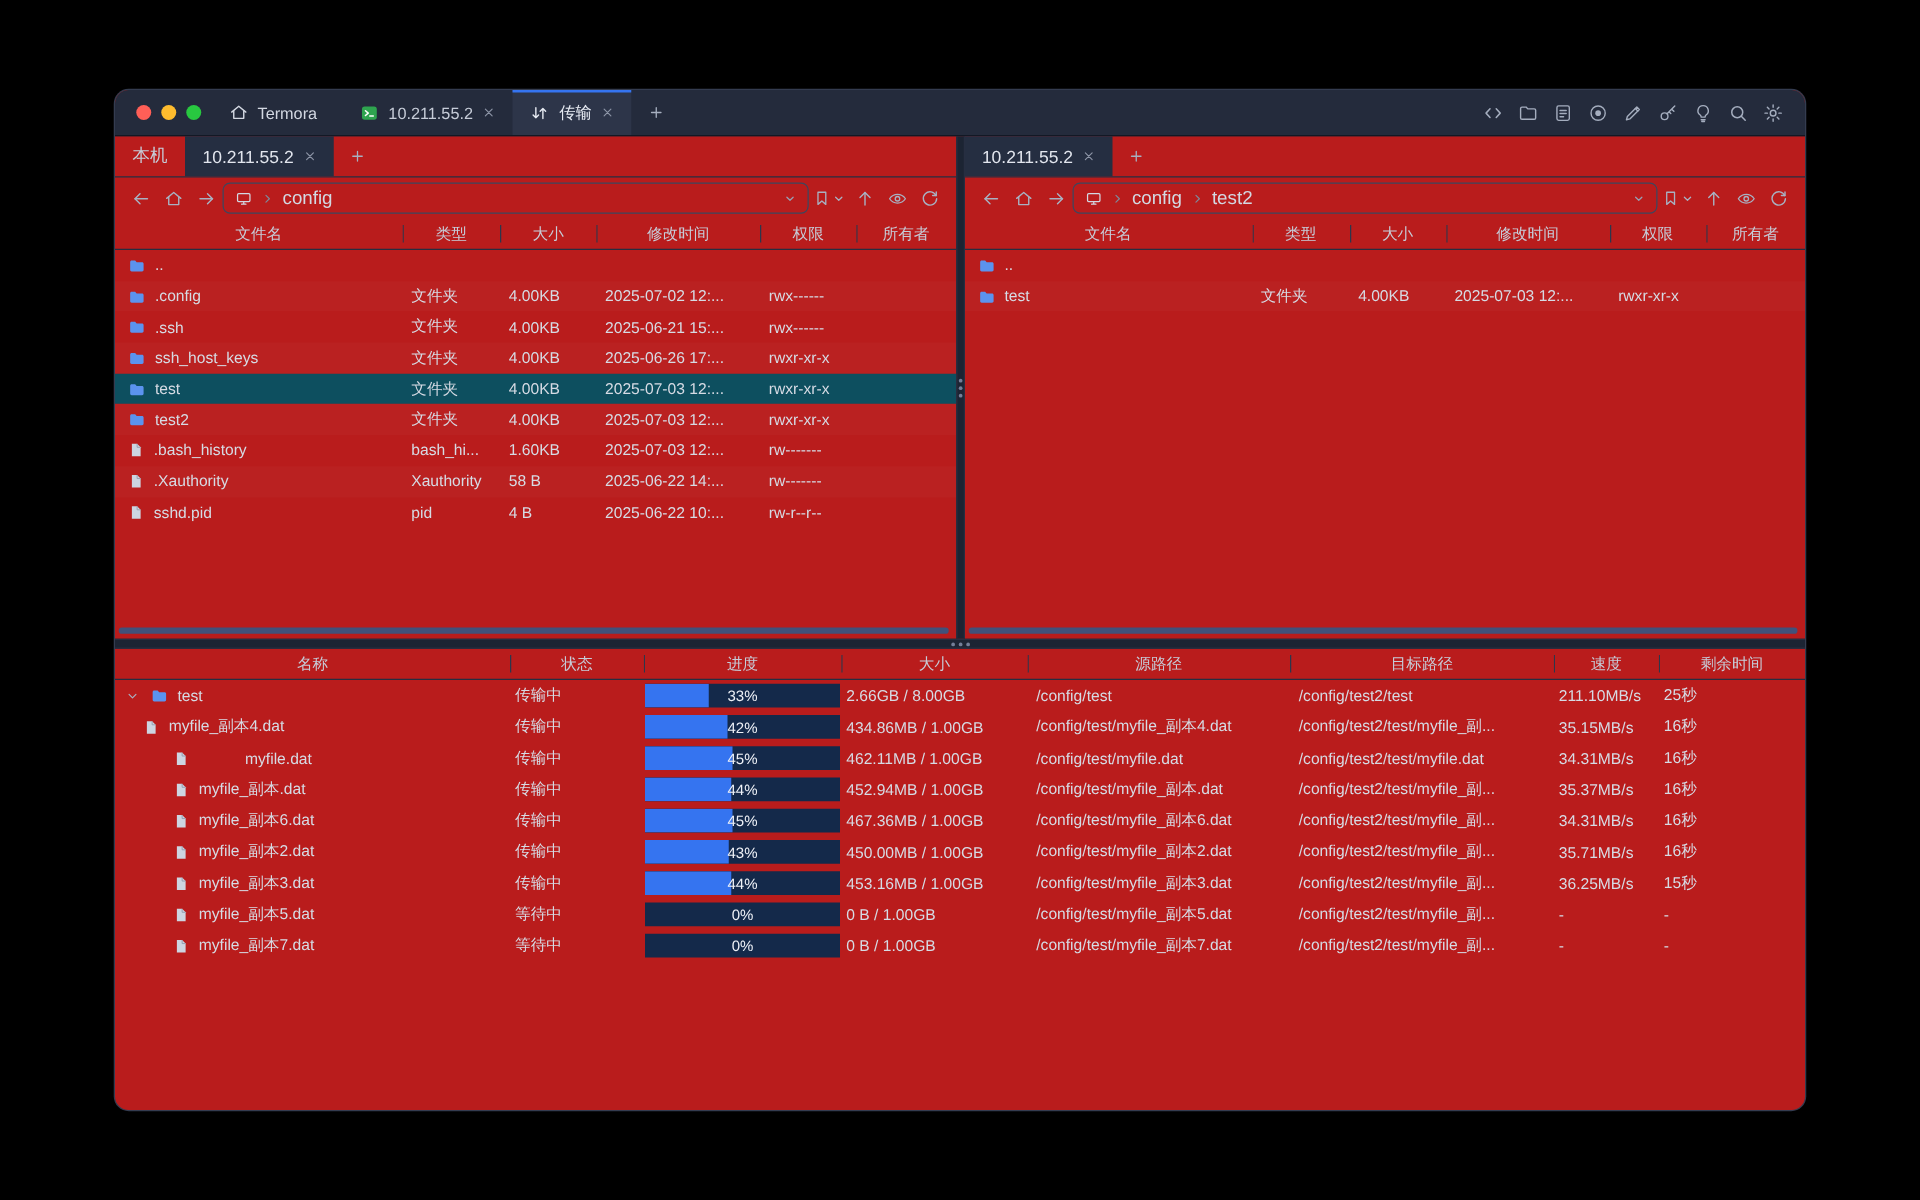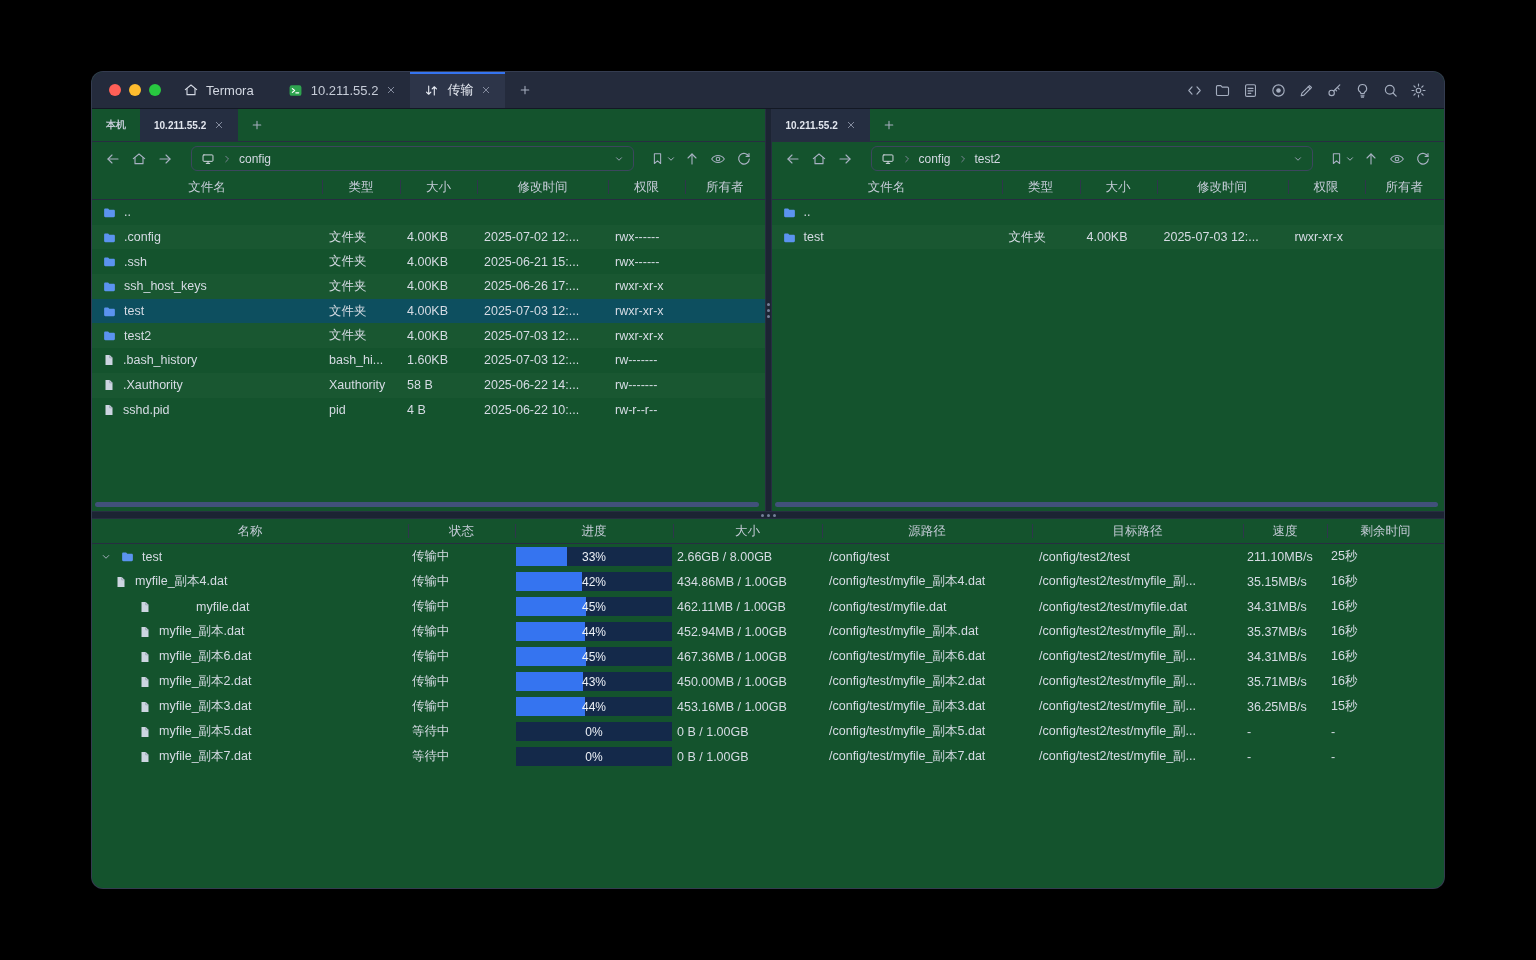--- a/index.html
+++ b/index.html
@@ -1,19 +1,19 @@
 <!DOCTYPE html>
 <html><head>
 <meta charset="utf-8">
 <style>
   * { margin:0; padding:0; box-sizing:border-box; }
   html,body { width:1536px; height:960px; background:#000; overflow:hidden;
     font-family:"Liberation Sans","DejaVu Sans",sans-serif; }
   .window { position:absolute; left:92px; top:72px; width:1352px; height:816px;
-    background:#14532d; border-radius:11px; overflow:hidden; color:#dde1e9;
+    background:#b91c1c; border-radius:11px; overflow:hidden; color:#dde1e9;
     box-shadow:0 0 0 1px #343c50, 0 30px 90px rgba(0,0,0,.85);
     display:flex; flex-direction:column; }
   svg { display:block; }
   .s10{width:10px;height:10px;flex:none}
   .s12{width:12px;height:12px;flex:none}
   .s14{width:14px;height:14px;flex:none}
   .s15{width:15px;height:15px;flex:none}
   .s16{width:16px;height:16px;flex:none}
   .s17{width:17px;height:17px;flex:none}
 
@@ -33,28 +33,28 @@
   .tb-act { display:flex; align-items:center; justify-content:center; }
 
   
   .file-area { height:402px; flex:none; display:flex; min-width:0; }
   .file-panel { flex:1 1 0; min-width:0; display:flex; flex-direction:column; position:relative; }
   .vsplit { width:7px; flex:none; background:#1c2433; border-left:1px solid #272e41; border-right:1px solid #272e41;
     display:flex; flex-direction:column; align-items:center; justify-content:center; gap:3px; }
   .vsplit i, .hsplit i { width:3px; height:3px; border-radius:50%; background:#747f98; }
 
   .panel-tabs { height:33px; flex:none; display:flex; align-items:stretch; border-bottom:1px solid #272e41; }
-  .ptab { display:flex; align-items:center; gap:8px; padding:0 14px; font-size:10px; color:#c6ccd8;font-weight:bold; }
+  .ptab { display:flex; align-items:center; gap:8px; padding:0 14px; font-size:14px; color:#c6ccd8; }
   .ptab.active { background:#26304400; background:#252e41; color:#e2e6ee; }
   .ptab-add { display:flex; align-items:center; padding:0 12px; color:#a7b0c0; }
 
   .panel-toolbar { height:33px; flex:none; display:flex; align-items:center; padding:0 8px; color:#a8b1c2; }
   .navbtn { width:26px; height:26px; display:flex; align-items:center; justify-content:center; flex:none; }
-  .crumb { flex:1; min-width:0; height:25px; border:1px solid #3c475e; border-radius:6px; margin:0 13px;
-    display:flex; align-items:center; gap:6px; padding:0 9px; font-size:12px; color:#d3d8e2; }
+  .crumb { flex:1; min-width:0; height:25px; border:1px solid #3c475e; border-radius:6px; margin:0 0;
+    display:flex; align-items:center; gap:6px; padding:0 9px; font-size:15px; color:#d3d8e2; }
   .segs { display:flex; align-items:center; gap:6px; min-width:0; }
   .crumb .caret { margin-left:auto; color:#97a0b3; display:flex; }
   .toolbtn { height:26px; display:flex; align-items:center; justify-content:center; padding:0 3px; gap:1px; flex:none; }
 
   .f-head, .f-row { display:grid; grid-template-columns:230px 78px 77px 131px 77px minmax(0,1fr); align-items:center; font-size:12.5px; }
   .f-head { height:25px; flex:none; color:#c6ccd8; border-bottom:1px solid #272e41; }
   .hcell { position:relative; height:100%; display:flex; align-items:center; justify-content:center; white-space:nowrap; overflow:hidden;text-align:right; }
   .hcell + .hcell::before { content:''; position:absolute; left:0; top:5px; bottom:5px; width:1px; background:#2e364b; }
   .f-body { flex:1; overflow:hidden; }
   .f-row { height:24.7px; color:#d6dbe4; }

